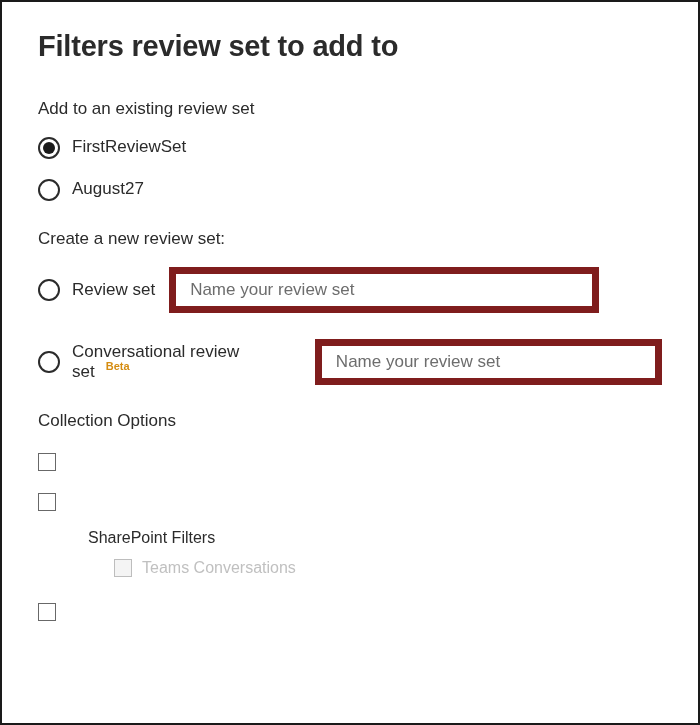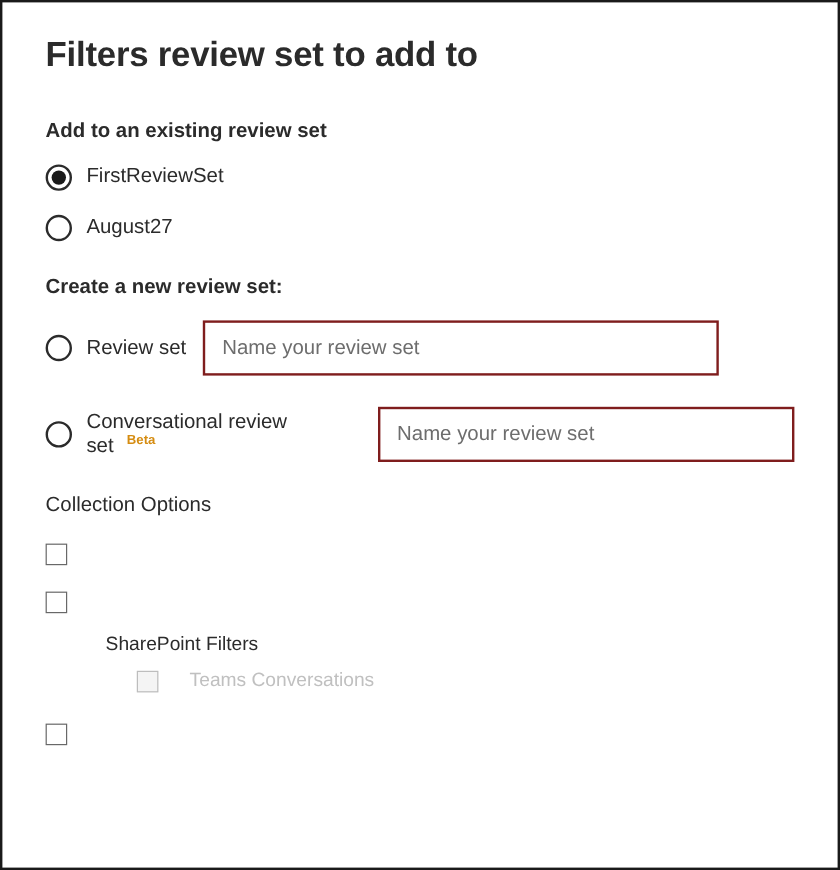--- a/index.html
+++ b/index.html
@@ -15,21 +15,21 @@
     h1.title {
       font-size: 29px;
       font-weight: 600;
       color: #2b2b2b;
       margin-bottom: 36px;
       letter-spacing: -0.2px;
     }
     .section-label {
       font-size: 17px;
       color: #2b2b2b;
-      font-weight: 700;
+      font-weight: 400;
       margin-bottom: 18px;
     }
     .field-row {
       display: flex;
       margin-bottom: 20px;
     }
     .radio {
       width: 22px;
       height: 22px;
       border: 2px solid #2b2b2b;
@@ -54,21 +54,21 @@
       font-size: 17px;
       color: #2b2b2b;
     }
     .create-row {
       display: flex;
       align-items: center;
       margin-bottom: 26px;
     }
     .input-text {
       height: 46px;
-      border: 2px solid #7f1d1d;
+      border: 7px solid #7f1d1d;
       font-family: inherit;
       font-size: 17px;
       padding: 0 14px;
       color: #2b2b2b;
       background: #fff;
     }
     .input-text::placeholder { color: #6d6d6d; }
     .input-1 { width: 430px; margin-left: 14px; }
     .input-2 { width: 348px; margin-left: 14px; }
     .beta {
@@ -117,21 +117,21 @@
       font-size: 16px;
       color: #2b2b2b;
       margin-bottom: 12px;
     }
     .subrow {
       display: flex;
       align-items: center;
       margin-left: 26px;
     }
     .sublabel {
-      margin-left: 26px;
+      margin-left: 10px;
       font-size: 16px;
       color: #c0c0c0;
     }
     .existing-block { margin-bottom: 28px; }
   </style>
 </head>
 <body>
 
 <h1 class="title">Filters review set to add to</h1>
 

